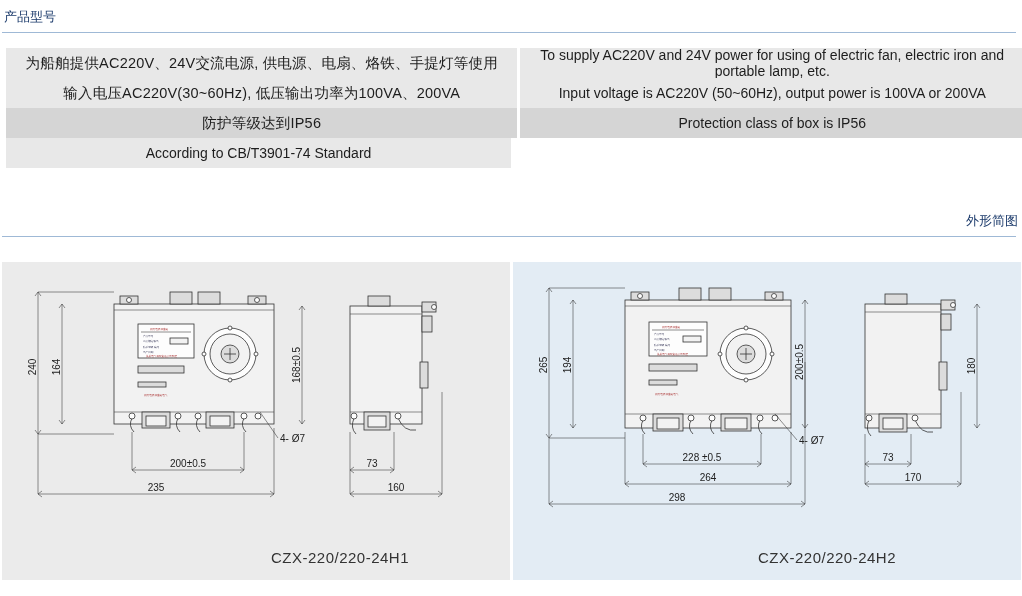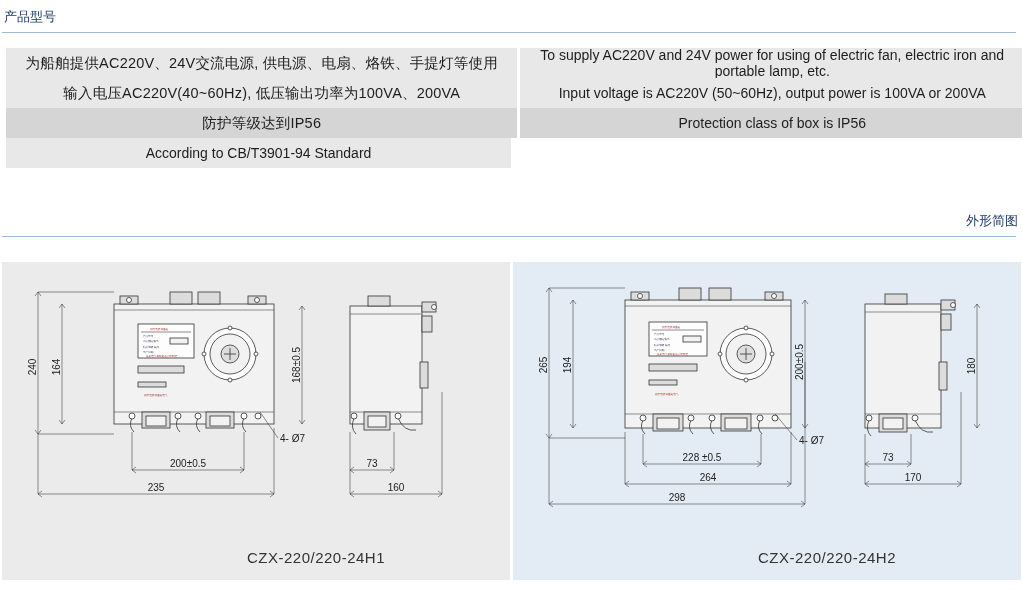--- a/index.html
+++ b/index.html
@@ -59,21 +59,21 @@
     background:#ebebeb;
     position:relative;
   }
   .panel.right{margin-left:3px;background:#e3ecf4;}
   .model-label{
     position:absolute;bottom:14px;
     font-size:15px;color:#333;
     letter-spacing:.5px;
     width:100%;text-align:center;
   }
-  .panel.left .model-label{text-align:center;padding-left:60px;}
+  .panel.left .model-label{text-align:center;padding-left:84px;}
   .panel.right .model-label{text-align:center;padding-left:60px;}
 
   svg{display:block;}
   .ln{stroke:#333;stroke-width:.8;fill:none;}
   .thin{stroke:#444;stroke-width:.6;fill:none;}
   .dim{stroke:#333;stroke-width:.55;fill:none;}
   .fill-lt{fill:#f2f2f2;stroke:#333;stroke-width:.8;}
   .fill-md{fill:#dcdcdc;stroke:#333;stroke-width:.8;}
   .fill-wh{fill:#fdfdfd;stroke:#333;stroke-width:.8;}
   .dimtext{font-family:"Liberation Sans",sans-serif;font-size:10px;fill:#222;}
@@ -89,31 +89,31 @@
 </div>
 
 <div id="spec-table">
 
   <div class="spec-row">
     <div class="cell cn band-a">为船舶提供AC220V、24V交流电源, 供电源、电扇、烙铁、手提灯等使用</div>
     <div class="cell en band-a">To supply AC220V and 24V power for using of electric fan, electric iron and portable lamp, etc.</div>
   </div>
 
   <div class="spec-row">
-    <div class="cell cn band-a">输入电压AC220V(40~60Hz), 低压输出功率为100VA、200VA</div>
+    <div class="cell cn band-a">输入电压AC220V(30~60Hz), 低压输出功率为100VA、200VA</div>
     <div class="cell en band-a">Input voltage is AC220V (50~60Hz), output power is 100VA or 200VA</div>
   </div>
 
   <div class="spec-row">
     <div class="cell cn band-b">防护等级达到IP56</div>
     <div class="cell en band-b">Protection class of box is IP56</div>
   </div>
 
   <div class="spec-row">
-    <div class="cell en band-a">According to CB/T3901-94 Standard</div>
+    <div class="cell en band-a">According to CB/T3901-74 Standard</div>
   </div>
 
 </div>
 
 <div id="shape-title-wrap">
   <div class="section-title">外形简图</div>
   <div class="title-rule"></div>
 </div>
 
 <div id="diagram-area">

